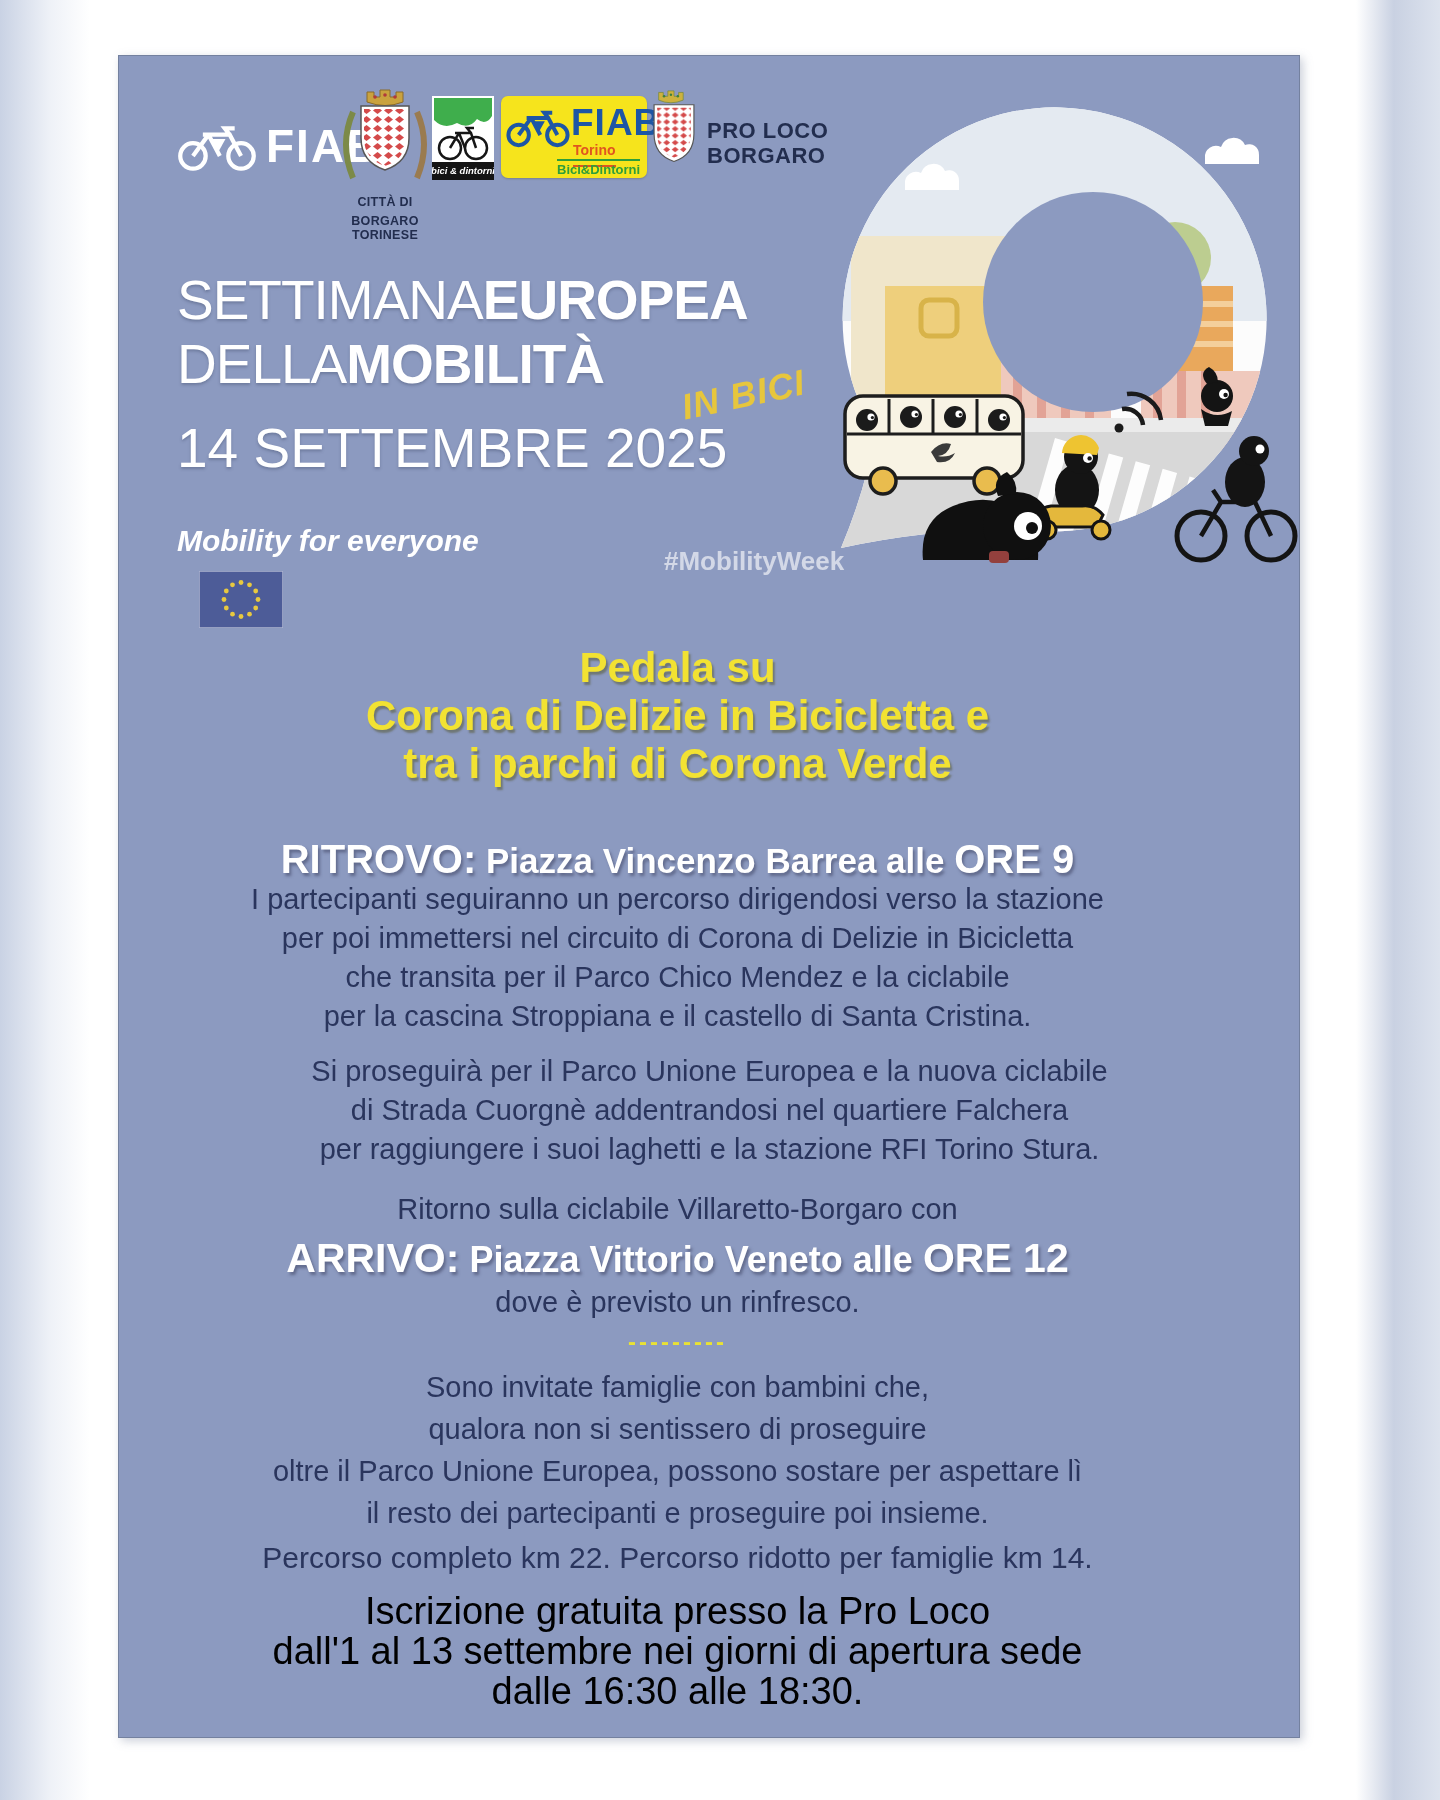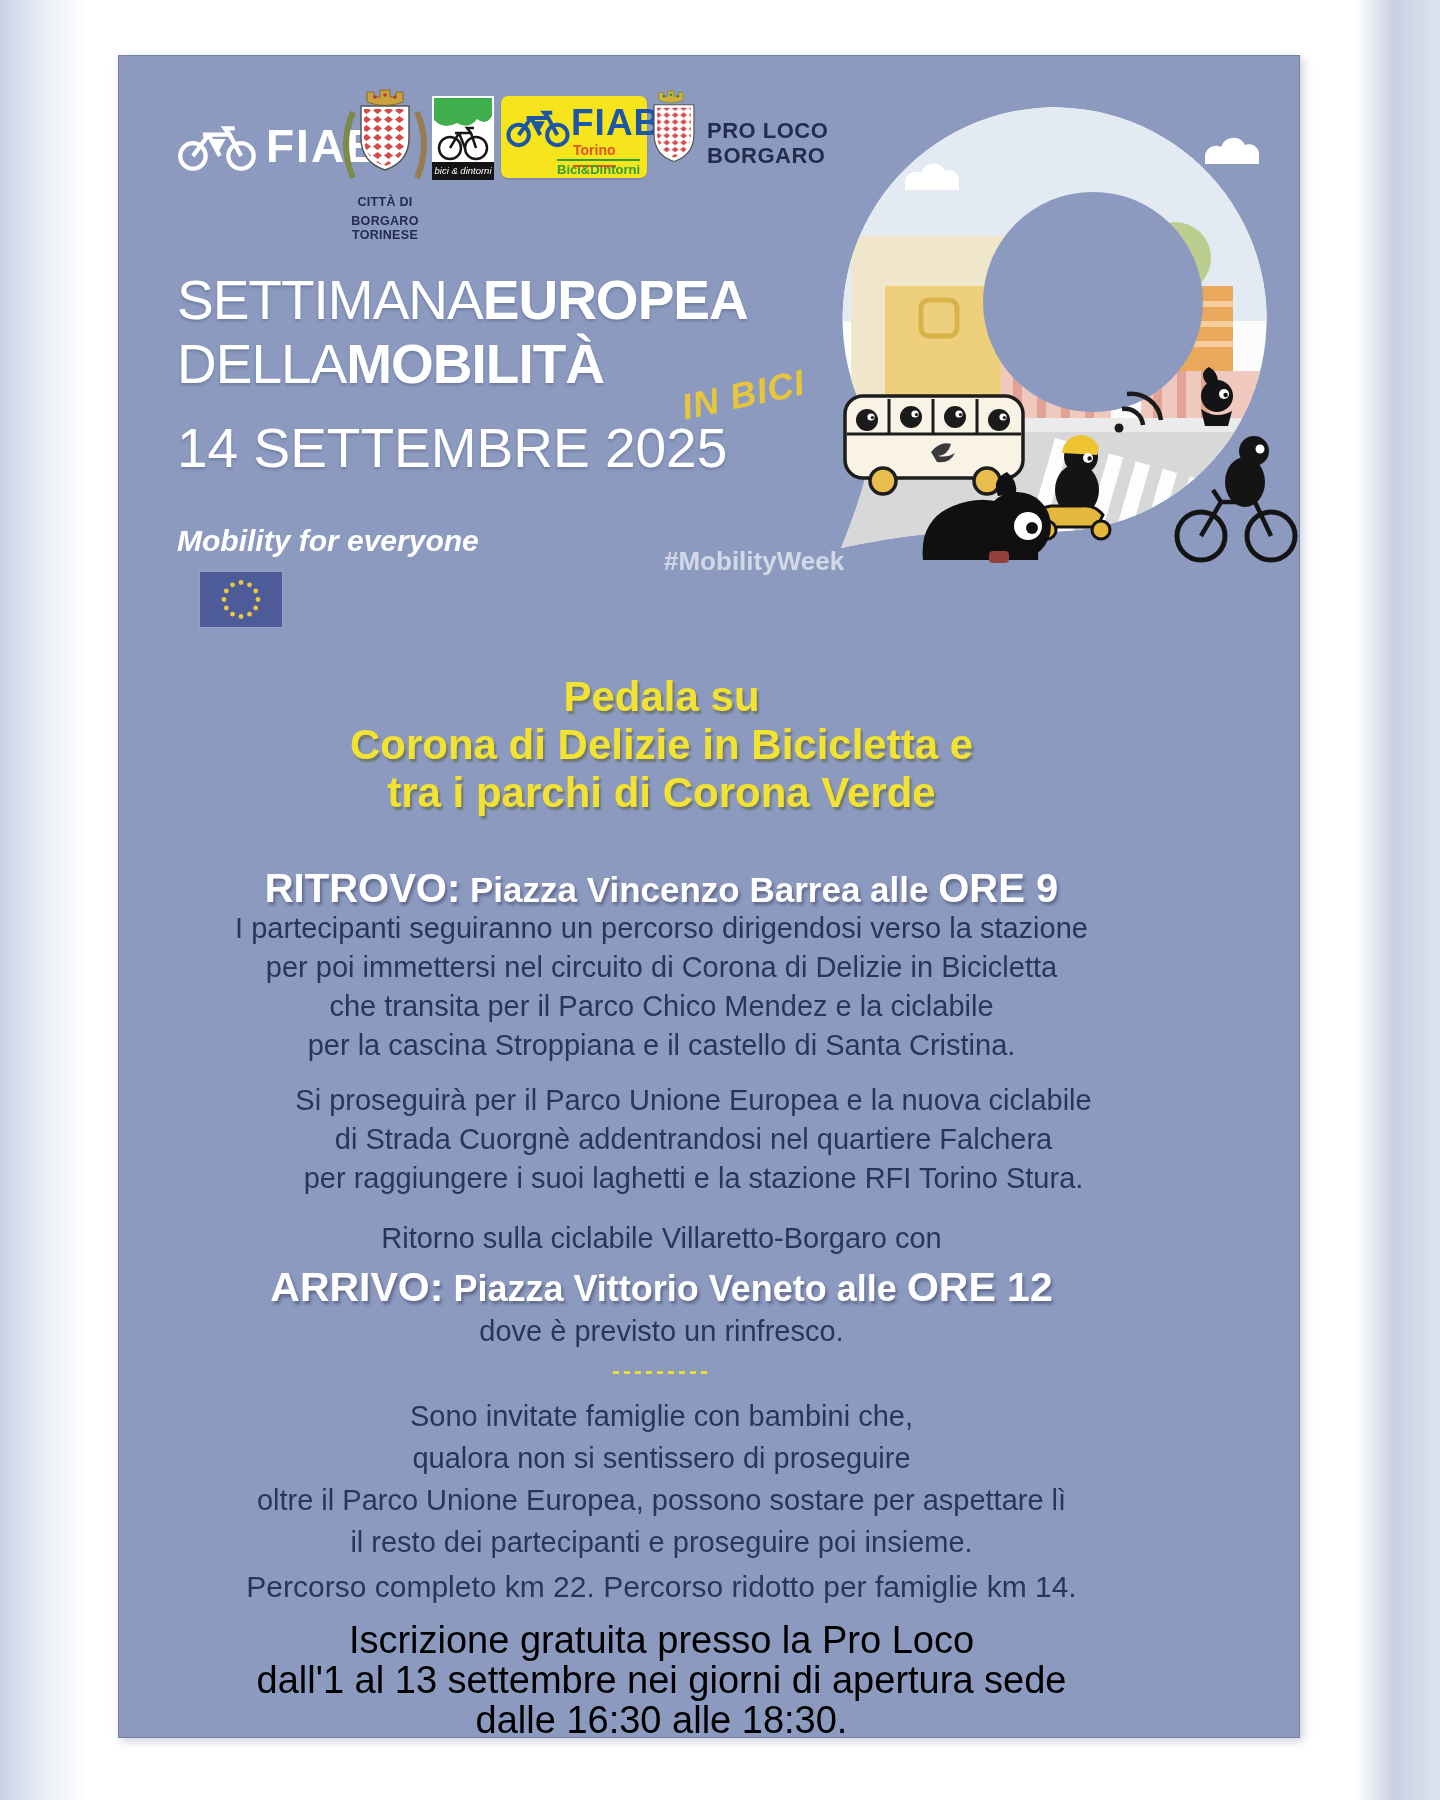--- a/index.html
+++ b/index.html
@@ -10,21 +10,21 @@
   .edge.right{right:0;width:84px;background:linear-gradient(to left,#dde3ee,#c9d1e2 55%,#ffffff);}
 
   .poster{position:absolute;left:118px;top:55px;width:1180px;height:1681px;
           background:#8c9ac0;border:1px solid #74819f;box-shadow:3px 3px 9px rgba(110,120,150,.35);}
 
   
   .logo-fiab{position:absolute;left:57px;top:62px;display:flex;align-items:center;gap:8px;color:#fff;}
   .logo-fiab .word{font-size:46px;font-weight:bold;letter-spacing:2px;}
   .logo-borgaro{position:absolute;left:200px;top:26px;width:132px;text-align:center;}
   .logo-borgaro .cap{font-size:12.5px;font-weight:bold;color:#222d4e;line-height:14px;letter-spacing:.3px;margin-top:5px;}
-  .logo-bici{position:absolute;left:313px;top:40px;}
+  .logo-bici{position:absolute;left:313px;top:40px;font-weight:bold;}
   .logo-fiabtorino{position:absolute;left:382px;top:40px;width:146px;height:82px;background:#f6e41c;
                    border-radius:7px;box-shadow:0 1px 2px rgba(60,60,0,.25);}
   .lft-word{position:absolute;left:70px;top:6px;font-size:37px;font-weight:bold;color:#1d56a5;letter-spacing:1px;}
   .lft-torino{position:absolute;left:72px;top:46px;font-size:14px;font-weight:bold;color:#e0551f;border-bottom:2px solid #e0551f;padding-bottom:7px;}
   .lft-bd{position:absolute;left:56px;top:63px;font-size:13px;font-weight:bold;color:#2e9e3a;border-top:2px solid #2e9e3a;padding-top:1px;}
   .logo-proloco{position:absolute;left:532px;top:28px;display:flex;align-items:center;gap:10px;}
   .logo-proloco .txt{font-size:22px;font-weight:bold;color:#222d4e;line-height:25px;letter-spacing:.5px;margin-top:26px;}
 
   
   .title{position:absolute;left:58px;top:212px;color:#ffffff;font-size:55px;line-height:64px;
@@ -37,21 +37,21 @@
         text-shadow:0 2px 3px rgba(55,65,95,.35);white-space:nowrap;z-index:3;}
   .tagline{position:absolute;left:58px;top:468px;color:#fff;font-size:30px;font-weight:bold;font-style:italic;z-index:3;}
   .hashtag{position:absolute;left:545px;top:478px;color:rgba(255,255,255,.62);font-size:26px;font-weight:bold;z-index:3;margin-top:12px;}
   .euflag{position:absolute;left:80px;top:515px;z-index:3;}
 
   
   .pin-art{position:absolute;left:636px;top:40px;width:544px;height:470px;z-index:1;pointer-events:none;}
 
   
   .copy{position:absolute;left:0;top:0;width:1085px;text-align:center;color:#2a355d;z-index:2;}
-  .copy > div{position:absolute;left:0;width:100%;margin-top:29px;}
+  .copy > div{position:absolute;left:16px;width:100%;}
   .headline{top:588px;font-size:42px;font-weight:bold;color:#f2e232;line-height:48px;
             text-shadow:2px 3px 2px rgba(75,75,25,.45);}
   .meetline{top:781px;color:#fff;text-shadow:2px 3px 3px rgba(55,60,90,.5);white-space:nowrap;}
   .meetline .lbl{font-size:40px;font-weight:bold;}
   .meetline .place{font-size:35px;font-weight:bold;}
   .meetline .time{font-size:40px;font-weight:bold;}
   .para{font-size:29px;line-height:39px;font-weight:400;}
   .p1{top:824px;}
   .p2{top:996px;padding-left:32px;}
   .ritorno{top:1134px;font-size:29px;}

